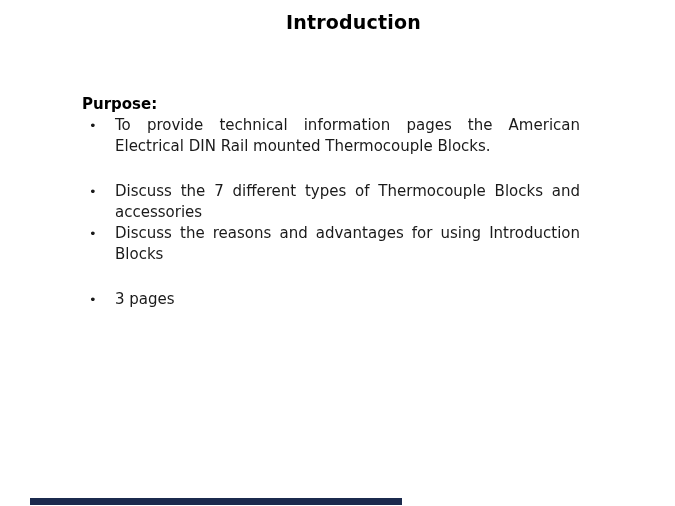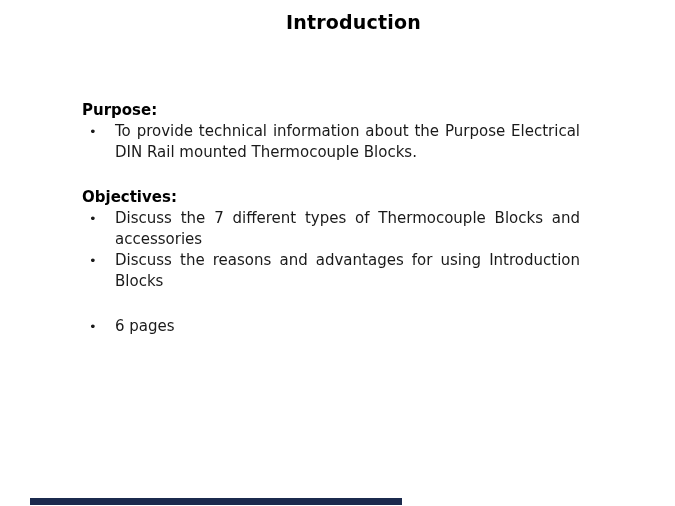--- a/index.html
+++ b/index.html
@@ -25,21 +25,21 @@
     width: 100%;
     text-align: center;
     font-size: 19px;
     font-weight: bold;
     color: #000000;
     letter-spacing: 0.2px;
   }
   .slide-body {
     position: absolute;
     left: 82px;
-    top: 100px;
+    top: 94px;
     width: 498px;
     font-size: 15px;
     line-height: 21px;
     color: #1a1a1a;
   }
   .section {
     margin-bottom: 24px;
   }
   .section-heading {
     font-weight: bold;
@@ -76,45 +76,44 @@
 <div class="slide">
 
   <div class="slide-title" style="color: rgb(0, 0, 0); margin-left: 16px;">Introduction</div>
 
   <div class="slide-body" id="slide-body" style="color: rgb(26, 26, 26);">
   <div class="section">
     <div class="section-heading">Purpose:</div>
     <div class="bullet-list">
   <div class="bullet-item">
     <span class="bullet-glyph">•</span>
-    <span class="bullet-text">To provide technical information about the Purpose Electrical DIN Rail mounted Thermocouple Blocks.</span>
+    <span class="bullet-text">To provide technical information pages the American Electrical DIN Rail mounted Thermocouple Blocks.</span>
   </div>
 </div>
   </div>
 
   <div class="section">
-    <div class="section-heading">Objectives:</div>
     <div class="bullet-list">
   <div class="bullet-item">
     <span class="bullet-glyph">•</span>
     <span class="bullet-text">Discuss the 7 different types of Thermocouple Blocks and accessories</span>
   </div>
 
   <div class="bullet-item">
     <span class="bullet-glyph">•</span>
     <span class="bullet-text">Discuss the reasons and advantages for using Introduction Blocks</span>
   </div>
 </div>
   </div>
 
   <div class="section">
     <div class="bullet-list">
   <div class="bullet-item">
     <span class="bullet-glyph">•</span>
-    <span class="bullet-text">6 pages</span>
+    <span class="bullet-text">3 pages</span>
   </div>
 </div>
   </div>
 </div>
 
   <div class="footer-bar" style="background: rgb(27, 42, 77);"></div>
 
 </div>
 
 </body></html>

